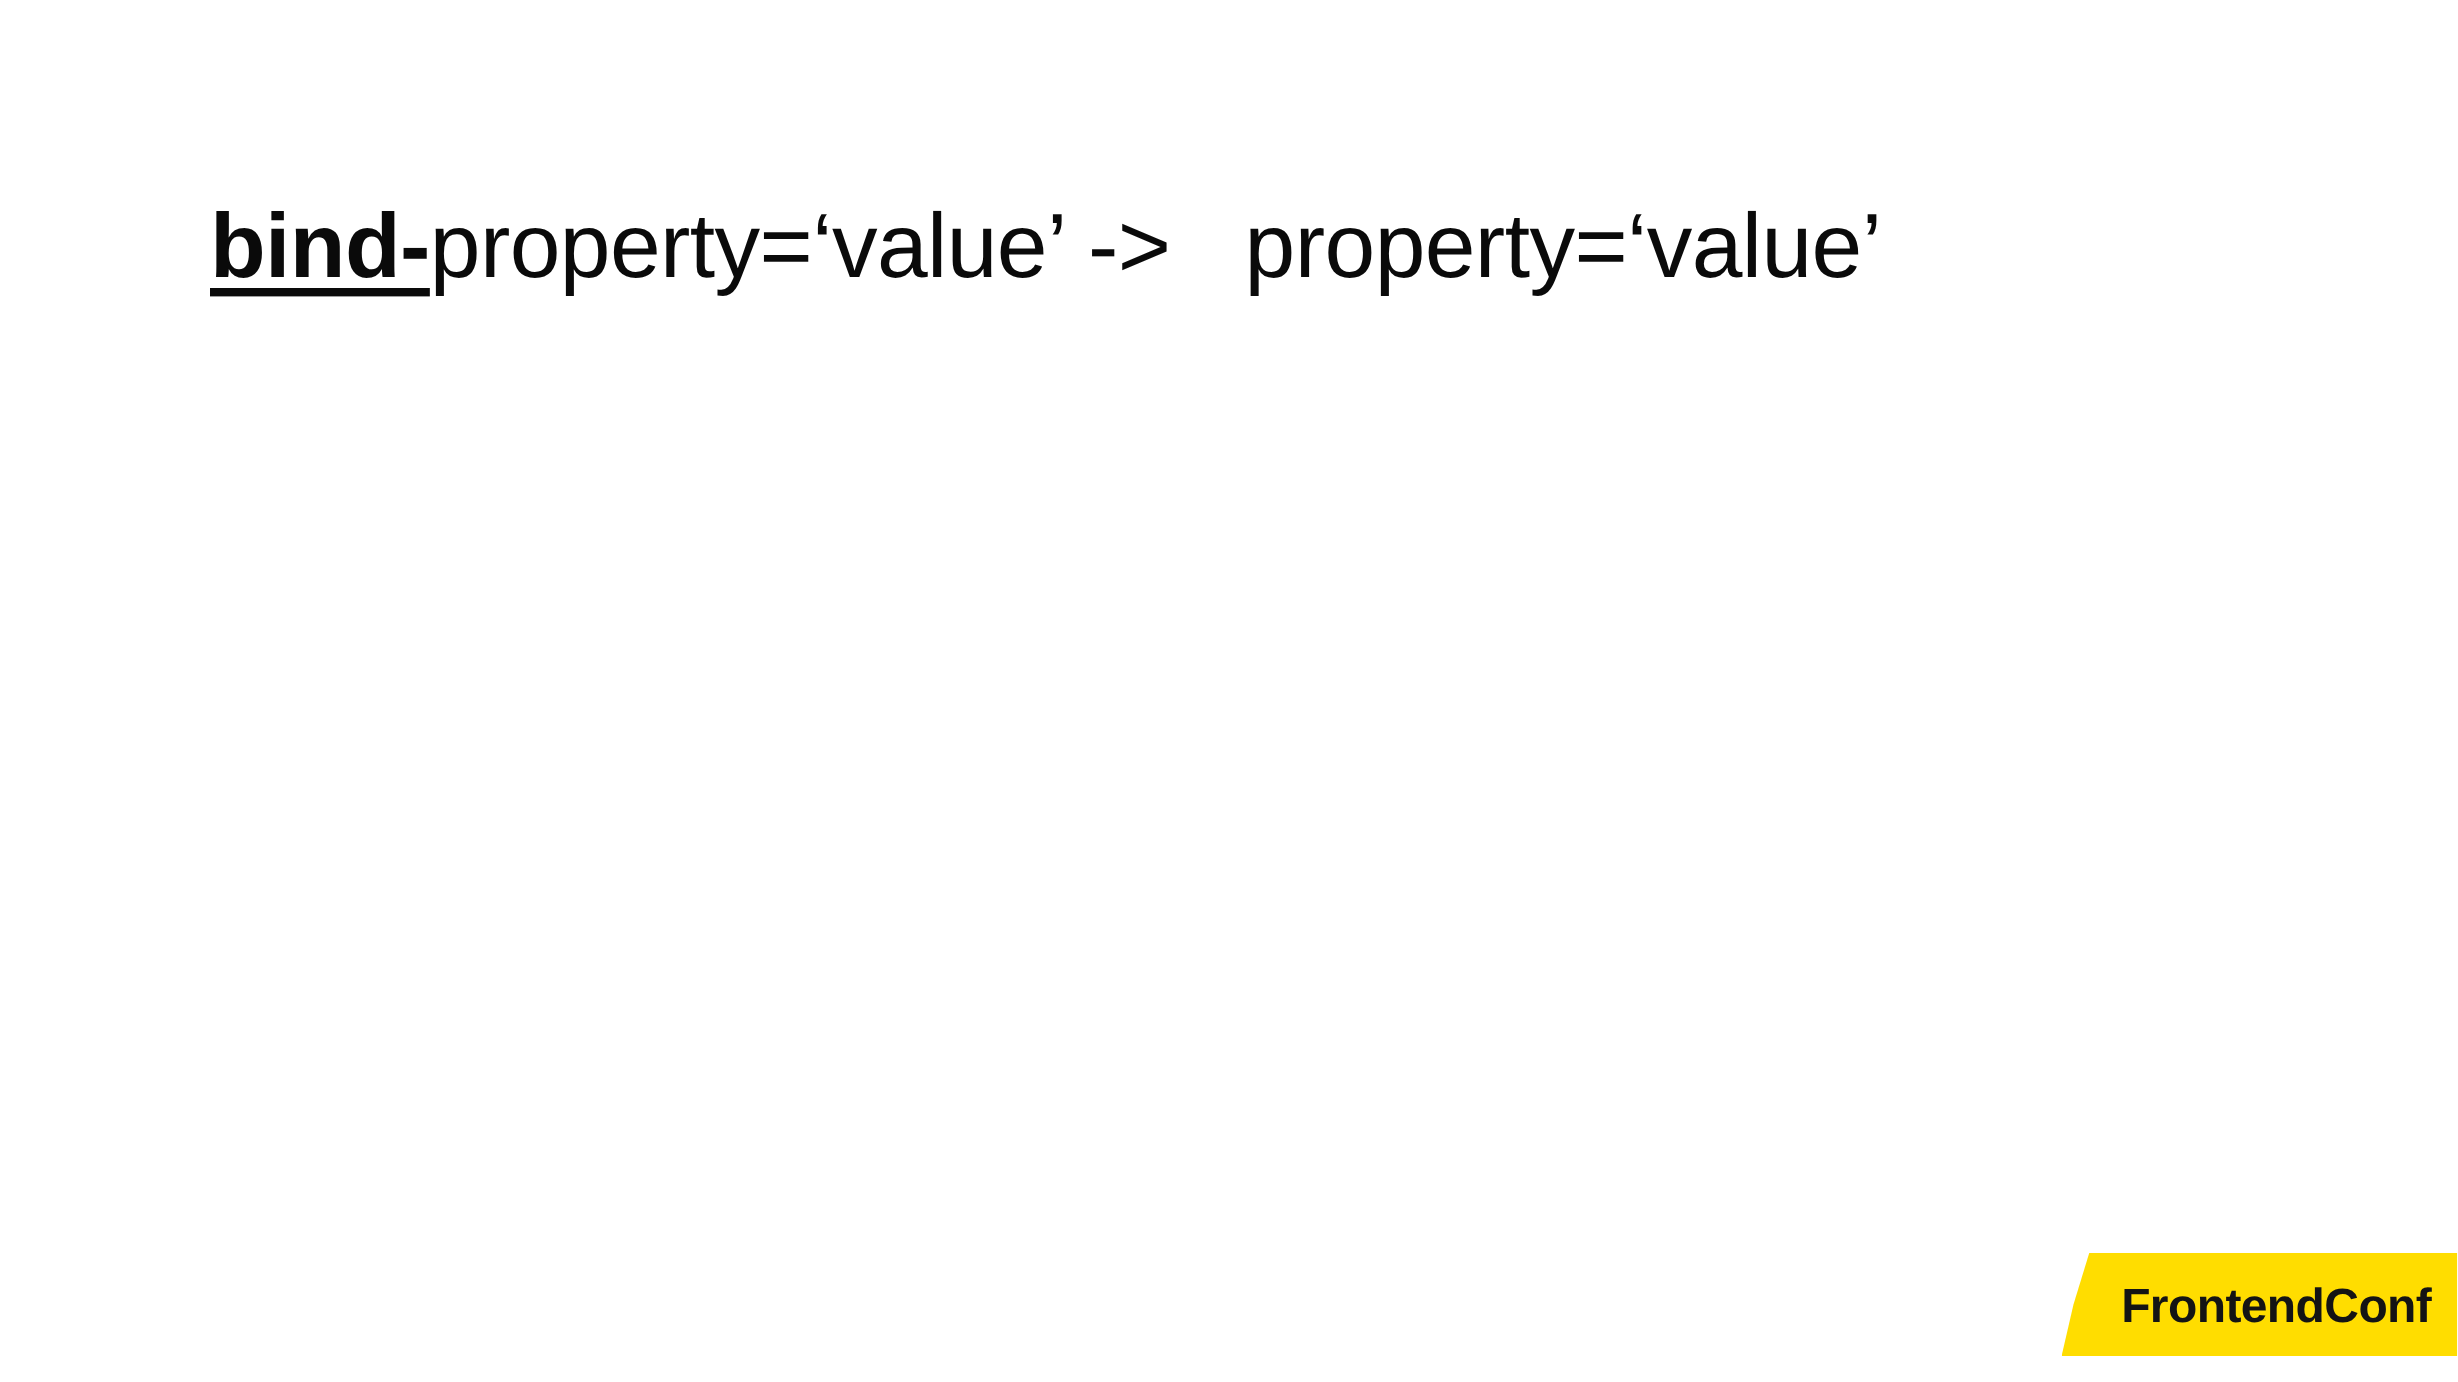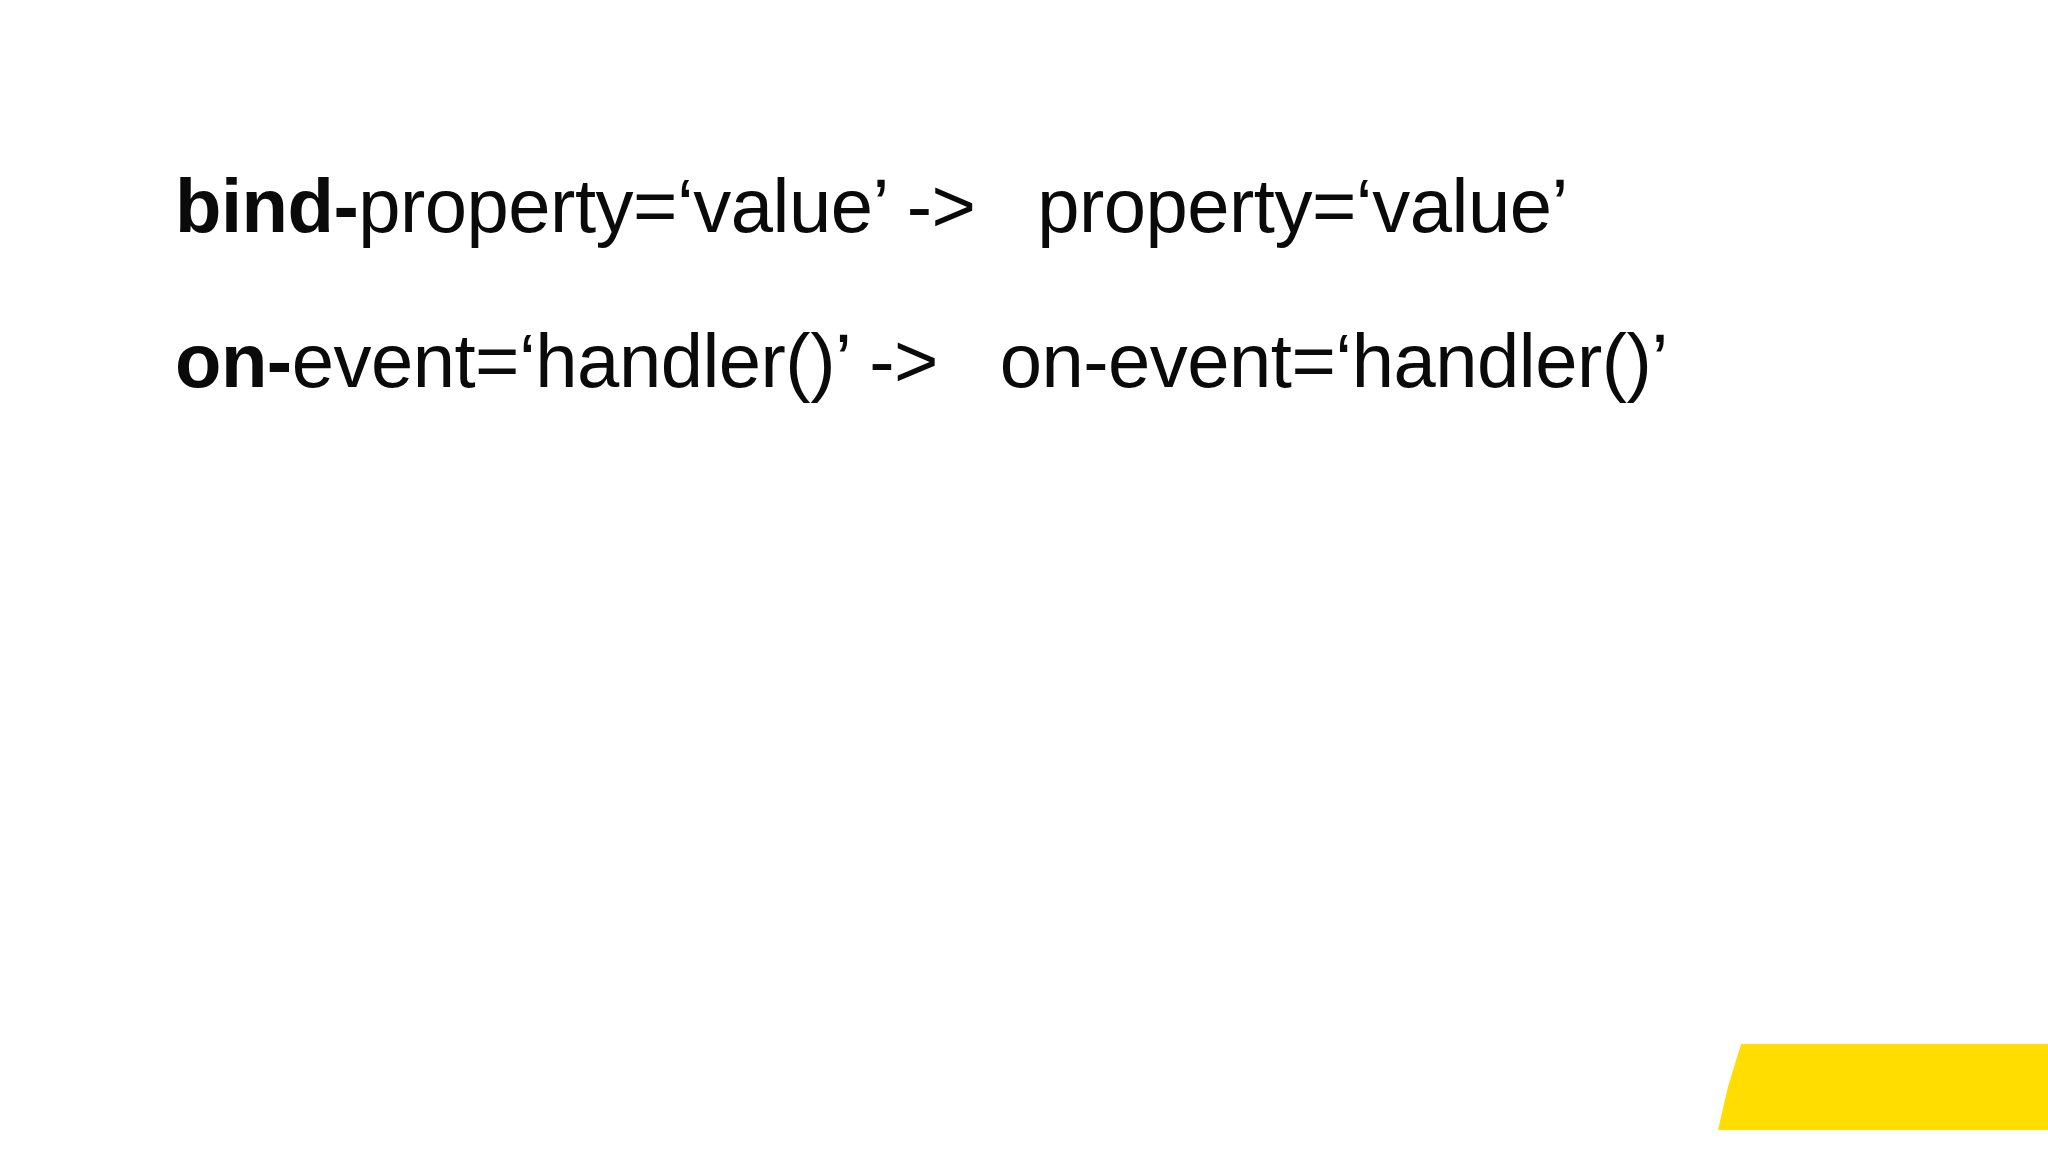--- a/index.html
+++ b/index.html
@@ -32,20 +32,21 @@
     font-size: 76px;
     line-height: 1.0;
     letter-spacing: -0.5px;
     white-space: pre;
     color: #0a0a0a;
     font-weight: 400;
   }
 
   .kw {
     font-weight: 700;
+    text-decoration: underline;
     text-underline-offset: 9px;
     text-decoration-thickness: 7px;
   }
 
   
   .line1 { position: absolute; left: 175px; top: 168px; }
   .line2 { position: absolute; left: 175px; top: 323px; }
   .line3 { position: absolute; left: 175px; top: 508px; }
   .line4 { position: absolute; left: 175px; top: 597px; }
 
@@ -86,23 +87,23 @@
 </style>
 </head>
 <body>
 
 <div id="slide">
 
   <div class="content">
 
     <div class="code-line line1"><span class="kw">bind-</span><span>property=‘value’ -&gt;   property=‘value’</span></div>
 
-    <div class="code-line line2"><span class="kw">on-</span><span>event=‘handler()’ -&gt;   on-event=‘handler()’</span></div>
 
 
 
   </div>
 
   <div class="slide-number">32</div>
 
   <div class="brand-banner"></div>
+  <div class="brand-text">FrontendConf</div>
 
 </div>
 
 </body></html>

